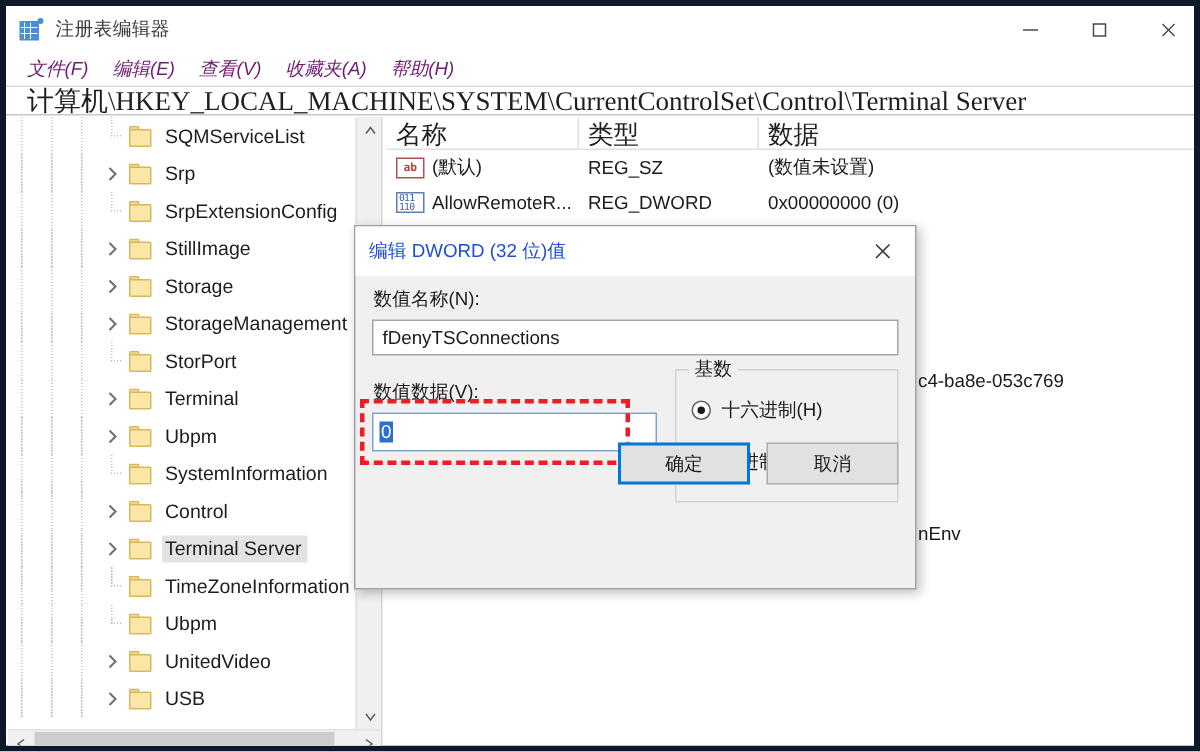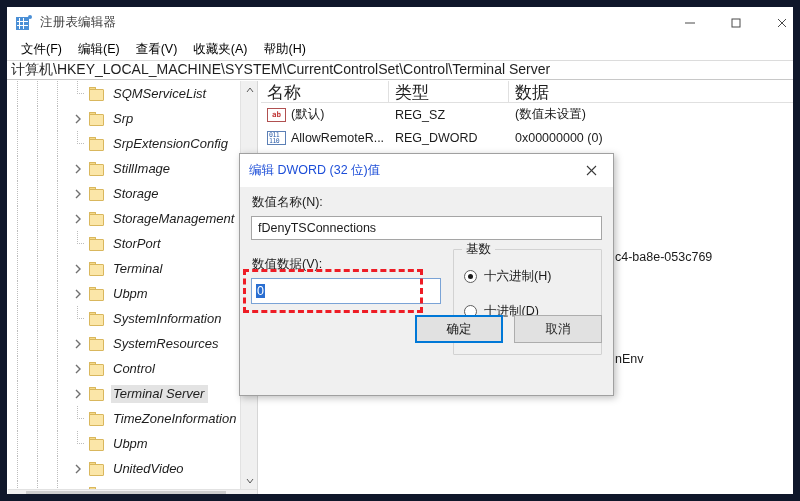--- a/index.html
+++ b/index.html
@@ -7,21 +7,21 @@
     margin: 0; padding: 0;
     width: 800px; height: 501px;
     overflow: hidden;
     font-family: "Liberation Sans", "DejaVu Sans", sans-serif;
     background: #ffffff;
   }
   #app {
     position: relative;
     width: 800px; height: 501px;
     background: #ffffff;
-    border: 7px solid #0f172a;
+    border: 4px solid #0f172a;
     overflow: hidden;
   }
 
   
   .titlebar {
     position: absolute; left: 0; top: 0; width: 798px; height: 31px;
     background: #ffffff;
     display: flex; align-items: center;
   }
   .title-icon {
@@ -54,33 +54,33 @@
   }
   .winbtn svg { display: block; }
 
   
   .menubar {
     position: absolute; left: 0; top: 31px; width: 798px; height: 22px;
     background: #ffffff;
     display: flex; align-items: center; padding-left: 6px;
   }
   .menu-item {
-    font-size: 12.5px; color: #000000; padding: 2px 8px; white-space: nowrap;
+    font-size: 12.5px; color: #701a75; padding: 2px 8px; white-space: nowrap; font-style: italic;
   }
 
   
   .addrbar {
     position: absolute; left: 0; top: 53px; width: 798px; height: 20px;
     background: #ffffff;
     border-top: 1px solid #dcdcdc;
     border-bottom: 1px solid #c8c8c8;
     display: flex; align-items: center;
   }
   .addr-text {
-    font-size: 14px; color: #1f1f1f; padding-left: 4px; white-space: nowrap;
+    font-size: 18px; color: #1f1f1f; padding-left: 14px; white-space: nowrap; font-family: Liberation Serif, serif;
   }
 
   
   .tree-pane {
     position: absolute; left: 1px; top: 74px; width: 249px; height: 425px;
     background: #ffffff; overflow: hidden;
   }
   .tree-scroll-region {
     position: absolute; left: 0; top: 0; width: 232px; height: 408px; overflow: hidden;
   }
@@ -118,21 +118,21 @@
   }
   .folder .tab {
     position: absolute; left: 1px; top: 1px; width: 7px; height: 3px;
     background: #f5d98a; border: 1px solid #d9b75d; border-bottom: none;
     border-radius: 1px 1px 0 0;
   }
   .folder .body {
     position: absolute; left: 1px; top: 3px; width: 15px; height: 12px;
     background: #fbe6a8; border: 1px solid #d9b75d; border-radius: 1px;
   }
-  .node-label { padding: 1px 4px 2px 2px; font-style: italic; }
+  .node-label { padding: 1px 4px 2px 2px; }
 
   
   .tree-vscroll {
     position: absolute; right: 0px; top: 0px; width: 17px; height: 408px;
     background: #f0f0f0; border-left: 1px solid #e2e2e2;
   }
   .tree-vscroll .arr {
     width: 17px; height: 17px; display: flex; align-items: center; justify-content: center;
     color: #5a5a5a; font-size: 9px;
   }
@@ -228,21 +228,21 @@
     display: flex; align-items: center; padding-left: 4px;
     font-size: 12.5px;
   }
   .value-input .sel { background: #2b6fd1; color: #ffffff; padding: 0 1px; }
   .redbox {
     position: absolute; left: -8px; top: -9px; width: 180px; height: 44px;
     border: 3px dashed #ee1c25; pointer-events: none;
   }
   .groupbox {
     border: 1px solid #d2d2d2; border-radius: 1px;
-    height: 106px; position: relative; padding: 0 10px;
+    height: 89px; position: relative; padding: 0 10px;
   }
   .group-title {
     position: absolute; left: 8px; top: -9px; background: #f0f0f0;
     padding: 0 4px; font-size: 12.5px; color: #1b1b1b;
   }
   .radio-row {
     display: flex; align-items: center; font-size: 12.5px; color: #1b1b1b;
     margin-top: 18px;
   }
   .radio {
@@ -470,37 +470,20 @@
             <span class="chev">
               <svg width="8" height="10" viewBox="0 0 8 10">
                 <polyline points="2,1 6,5 2,9"></polyline>
               </svg>
             </span>
           </div>
           <span class="folder">
             <span class="tab"></span>
             <span class="body"></span>
           </span>
-          <span class="node-label">SystemResources</span>
-        </div>
-        <div class="tree-row">
-          <div class="tree-indent">
-            <span class="guide"></span>
-            <span class="guide"></span>
-            <span class="guide"></span>
-            <span class="chev">
-              <svg width="8" height="10" viewBox="0 0 8 10">
-                <polyline points="2,1 6,5 2,9"></polyline>
-              </svg>
-            </span>
-          </div>
-          <span class="folder">
-            <span class="tab"></span>
-            <span class="body"></span>
-          </span>
           <span class="node-label">Control</span>
         </div>
         <div class="tree-row selected">
           <div class="tree-indent">
             <span class="guide"></span>
             <span class="guide"></span>
             <span class="guide"></span>
             <span class="chev">
               <svg width="8" height="10" viewBox="0 0 8 10">
                 <polyline points="2,1 6,5 2,9"></polyline>

